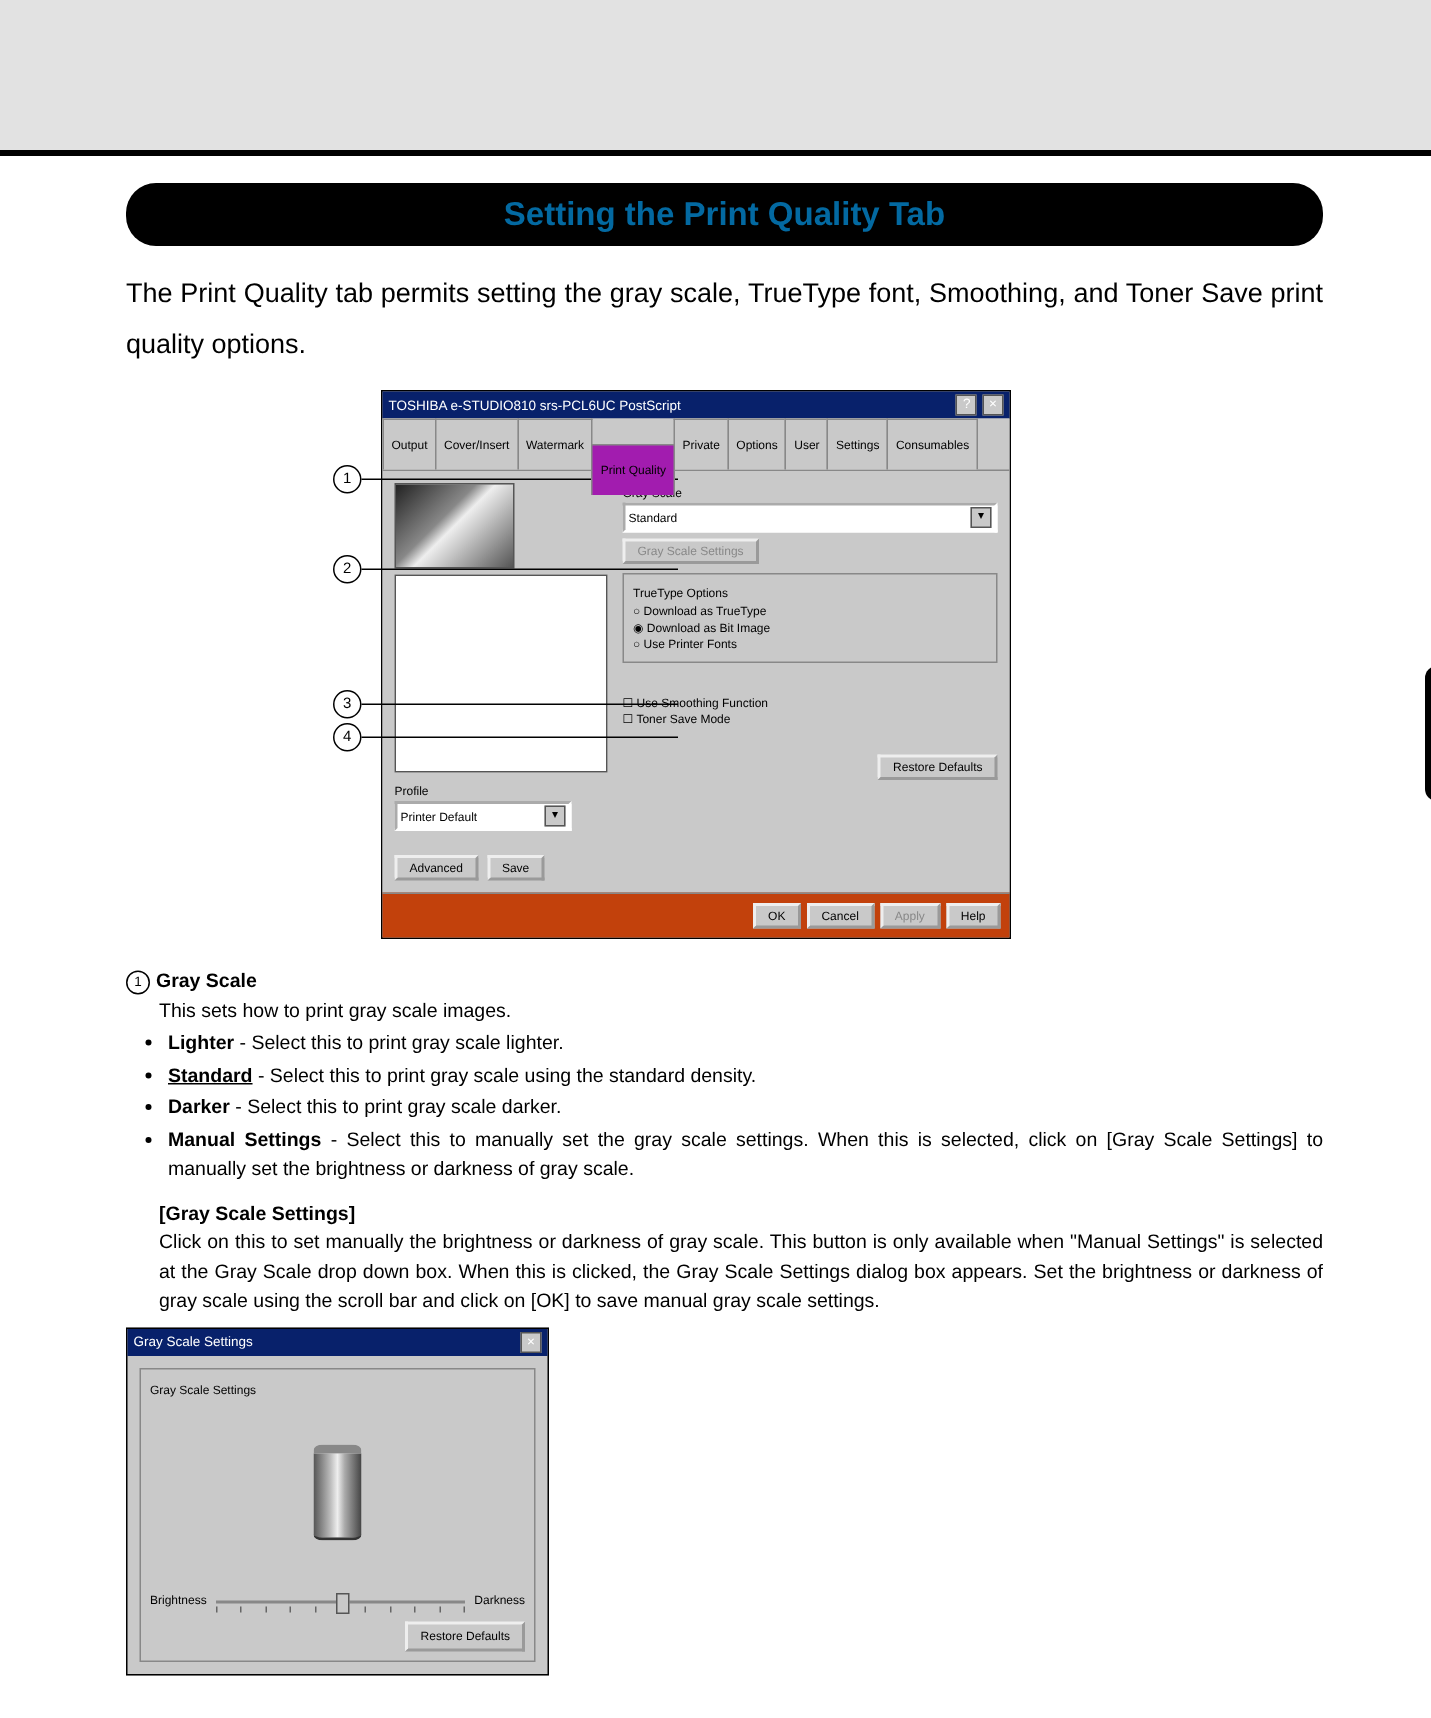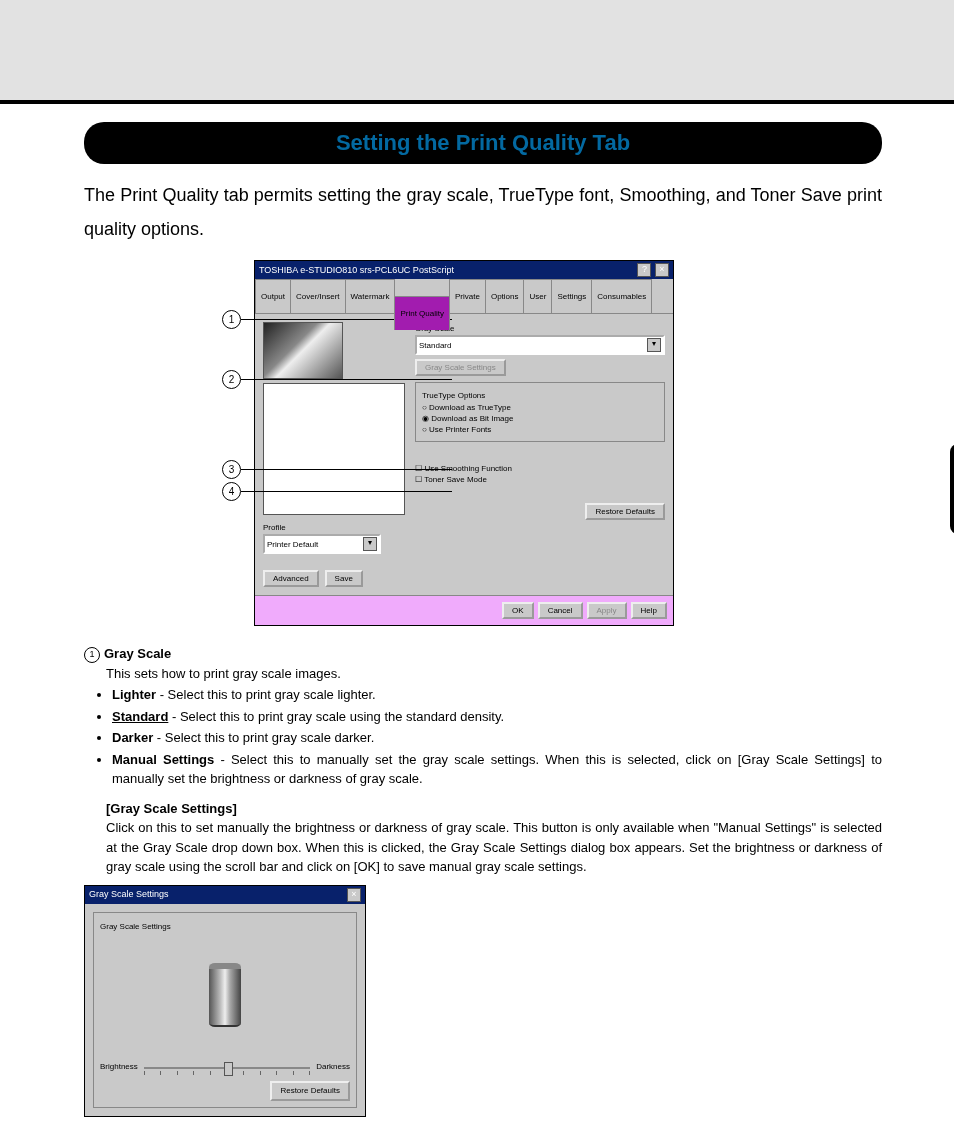--- a/index.html
+++ b/index.html
@@ -29,21 +29,21 @@
   .dd{border:2px inset #fff;background:#fff;height:16px;display:flex;align-items:center;justify-content:space-between;padding:0 2px;font-size:8px}
   .dd .ar{width:12px;height:12px;background:#c9c9c9;border:1px solid #555;text-align:center;line-height:10px}
   .btn{display:inline-block;border:2px outset #eee;background:#c9c9c9;padding:2px 8px;font-size:8px;text-align:center}
   .btn.dim{color:#888}
   .grp{border:1px solid #888;padding:6px;margin-top:6px}
   .radio{font-size:8px;padding:1px 0}
   .radio::before{content:"○ ";}
   .radio.sel::before{content:"◉ ";}
   .chk{font-size:8px;padding:1px 0}
   .chk::before{content:"☐ ";}
-  .btnrow{display:flex;justify-content:flex-end;gap:4px;padding:6px;border-top:1px solid #888;background:#f0abfc}
+  .btnrow{display:flex;justify-content:flex-end;gap:4px;padding:6px;border-top:1px solid #888;background:#c2410c}
   .prof-row{display:flex;align-items:center;gap:6px;margin-top:6px}
   .adv-row{display:flex;gap:6px;margin-top:16px}
 
   .callout{position:absolute;left:-32px;display:flex;align-items:center}
   .circ{width:17px;height:17px;border:1px solid #000;border-radius:50%;display:flex;align-items:center;justify-content:center;font-size:10px;background:#fff}
   .lead{height:1px;background:#000;flex:1}
   .co1{top:50px;width:230px}
   .co2{top:110px;width:230px}
   .co3{top:200px;width:230px}
   .co4{top:222px;width:230px}

